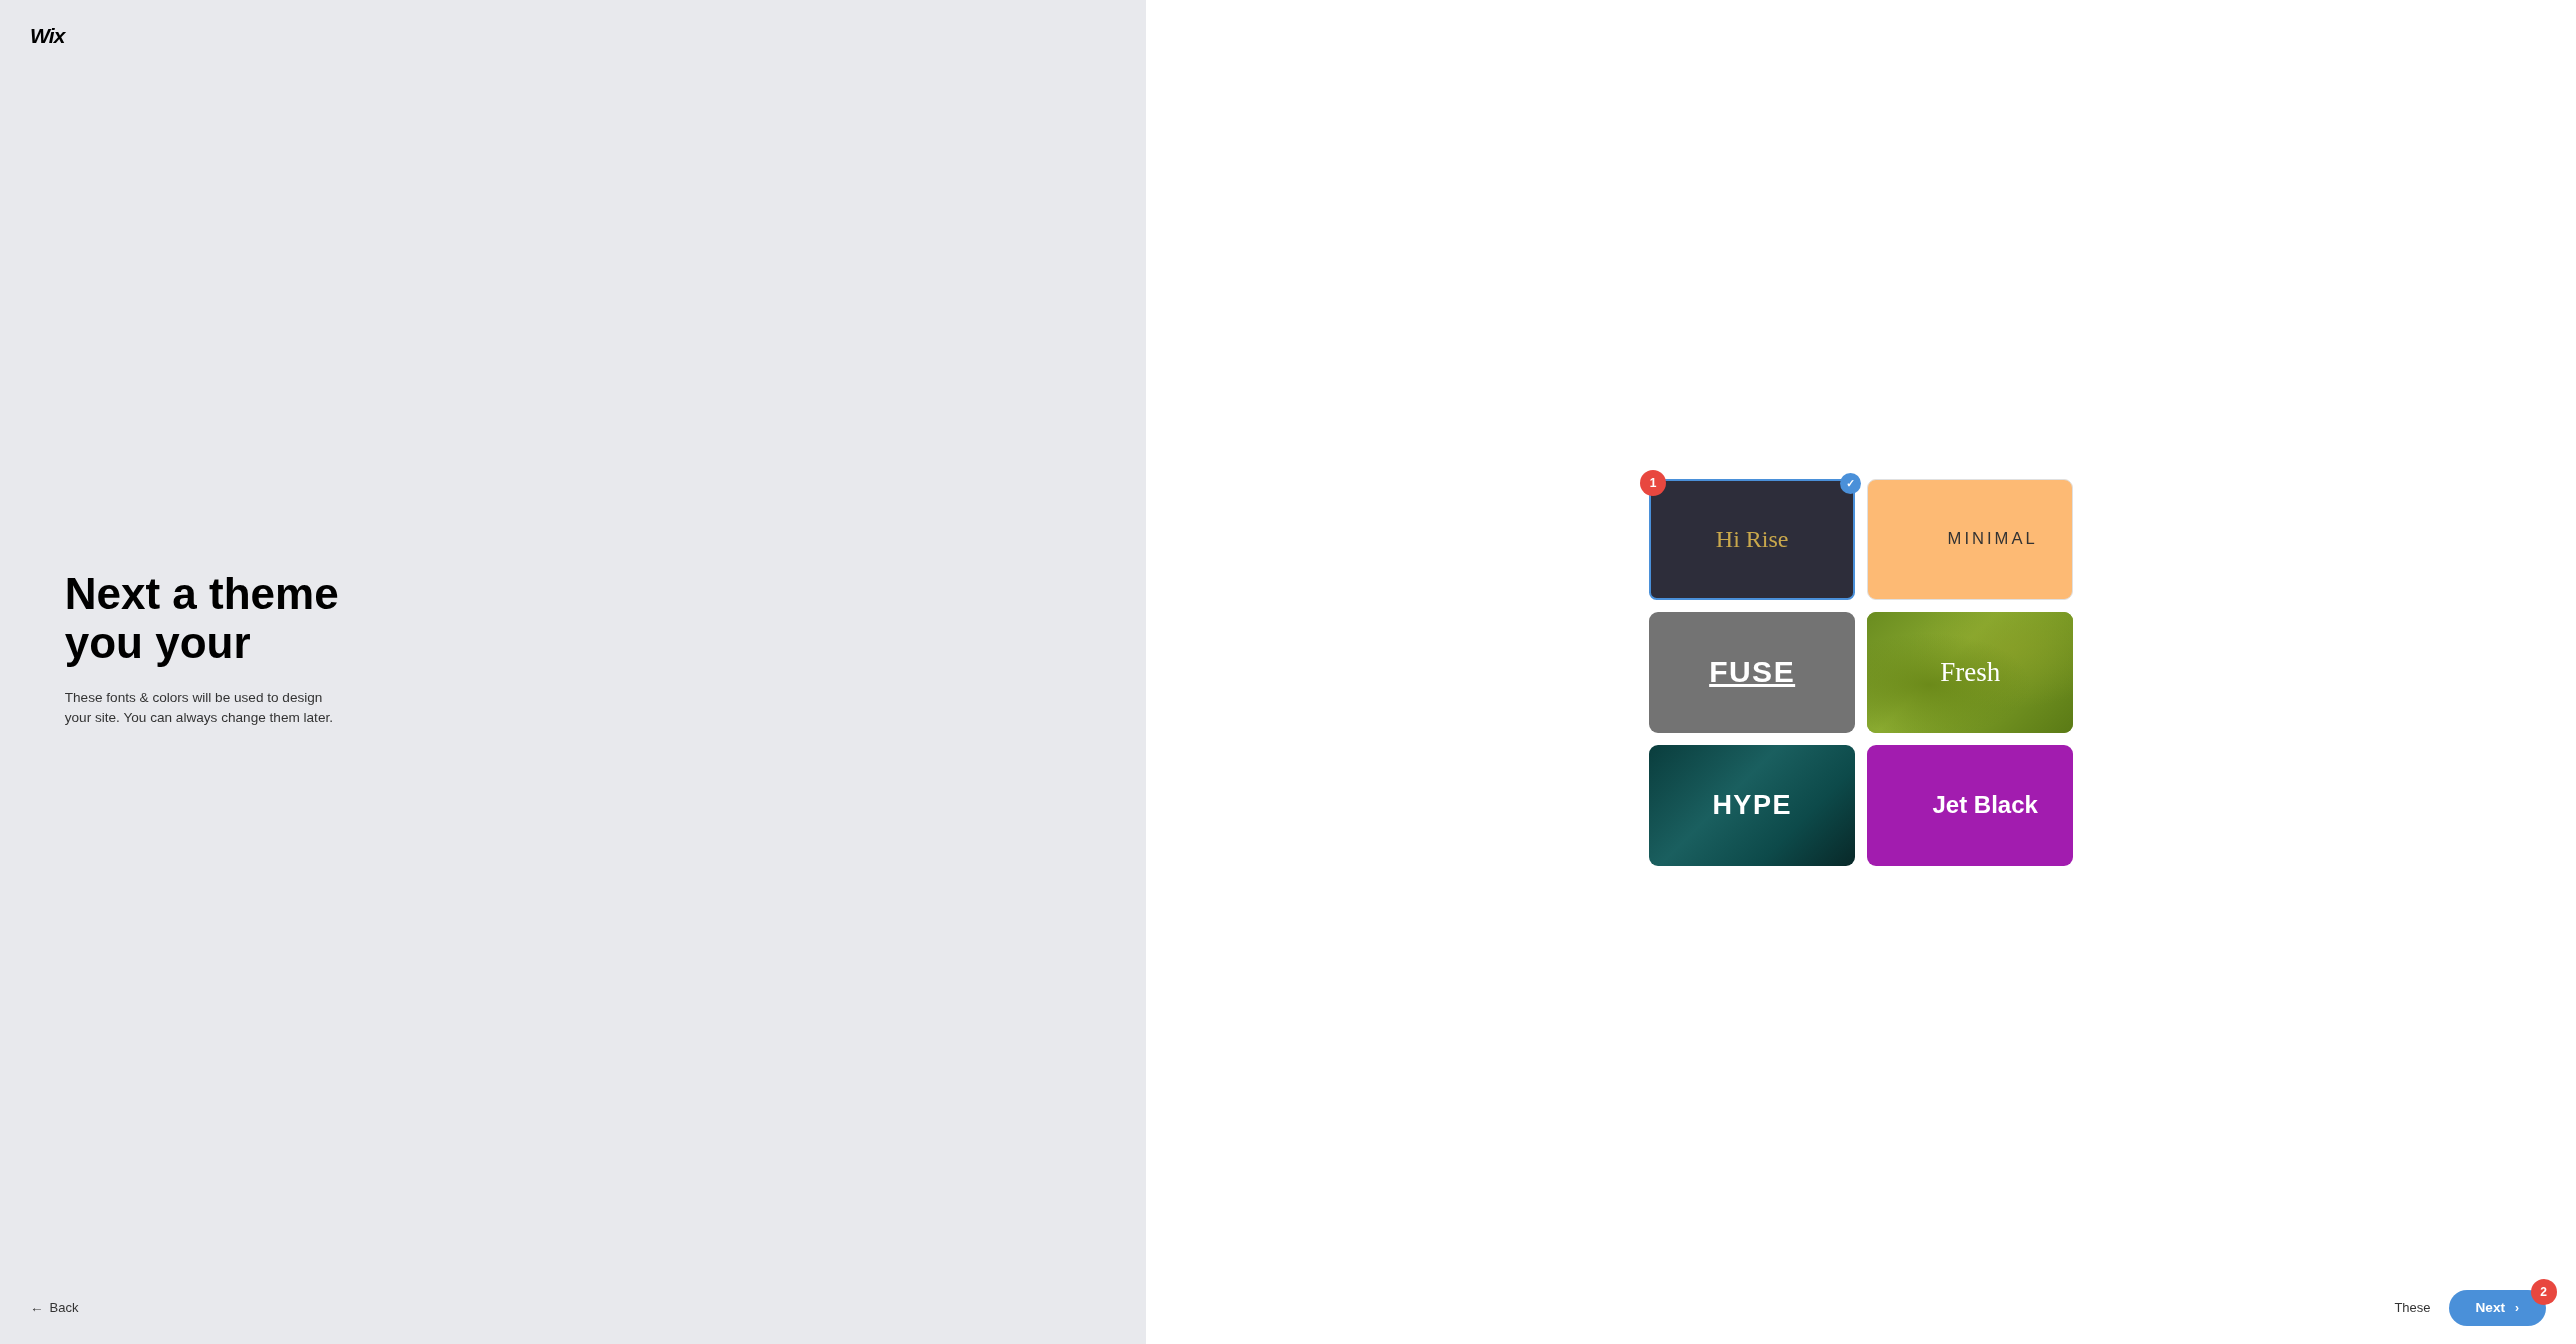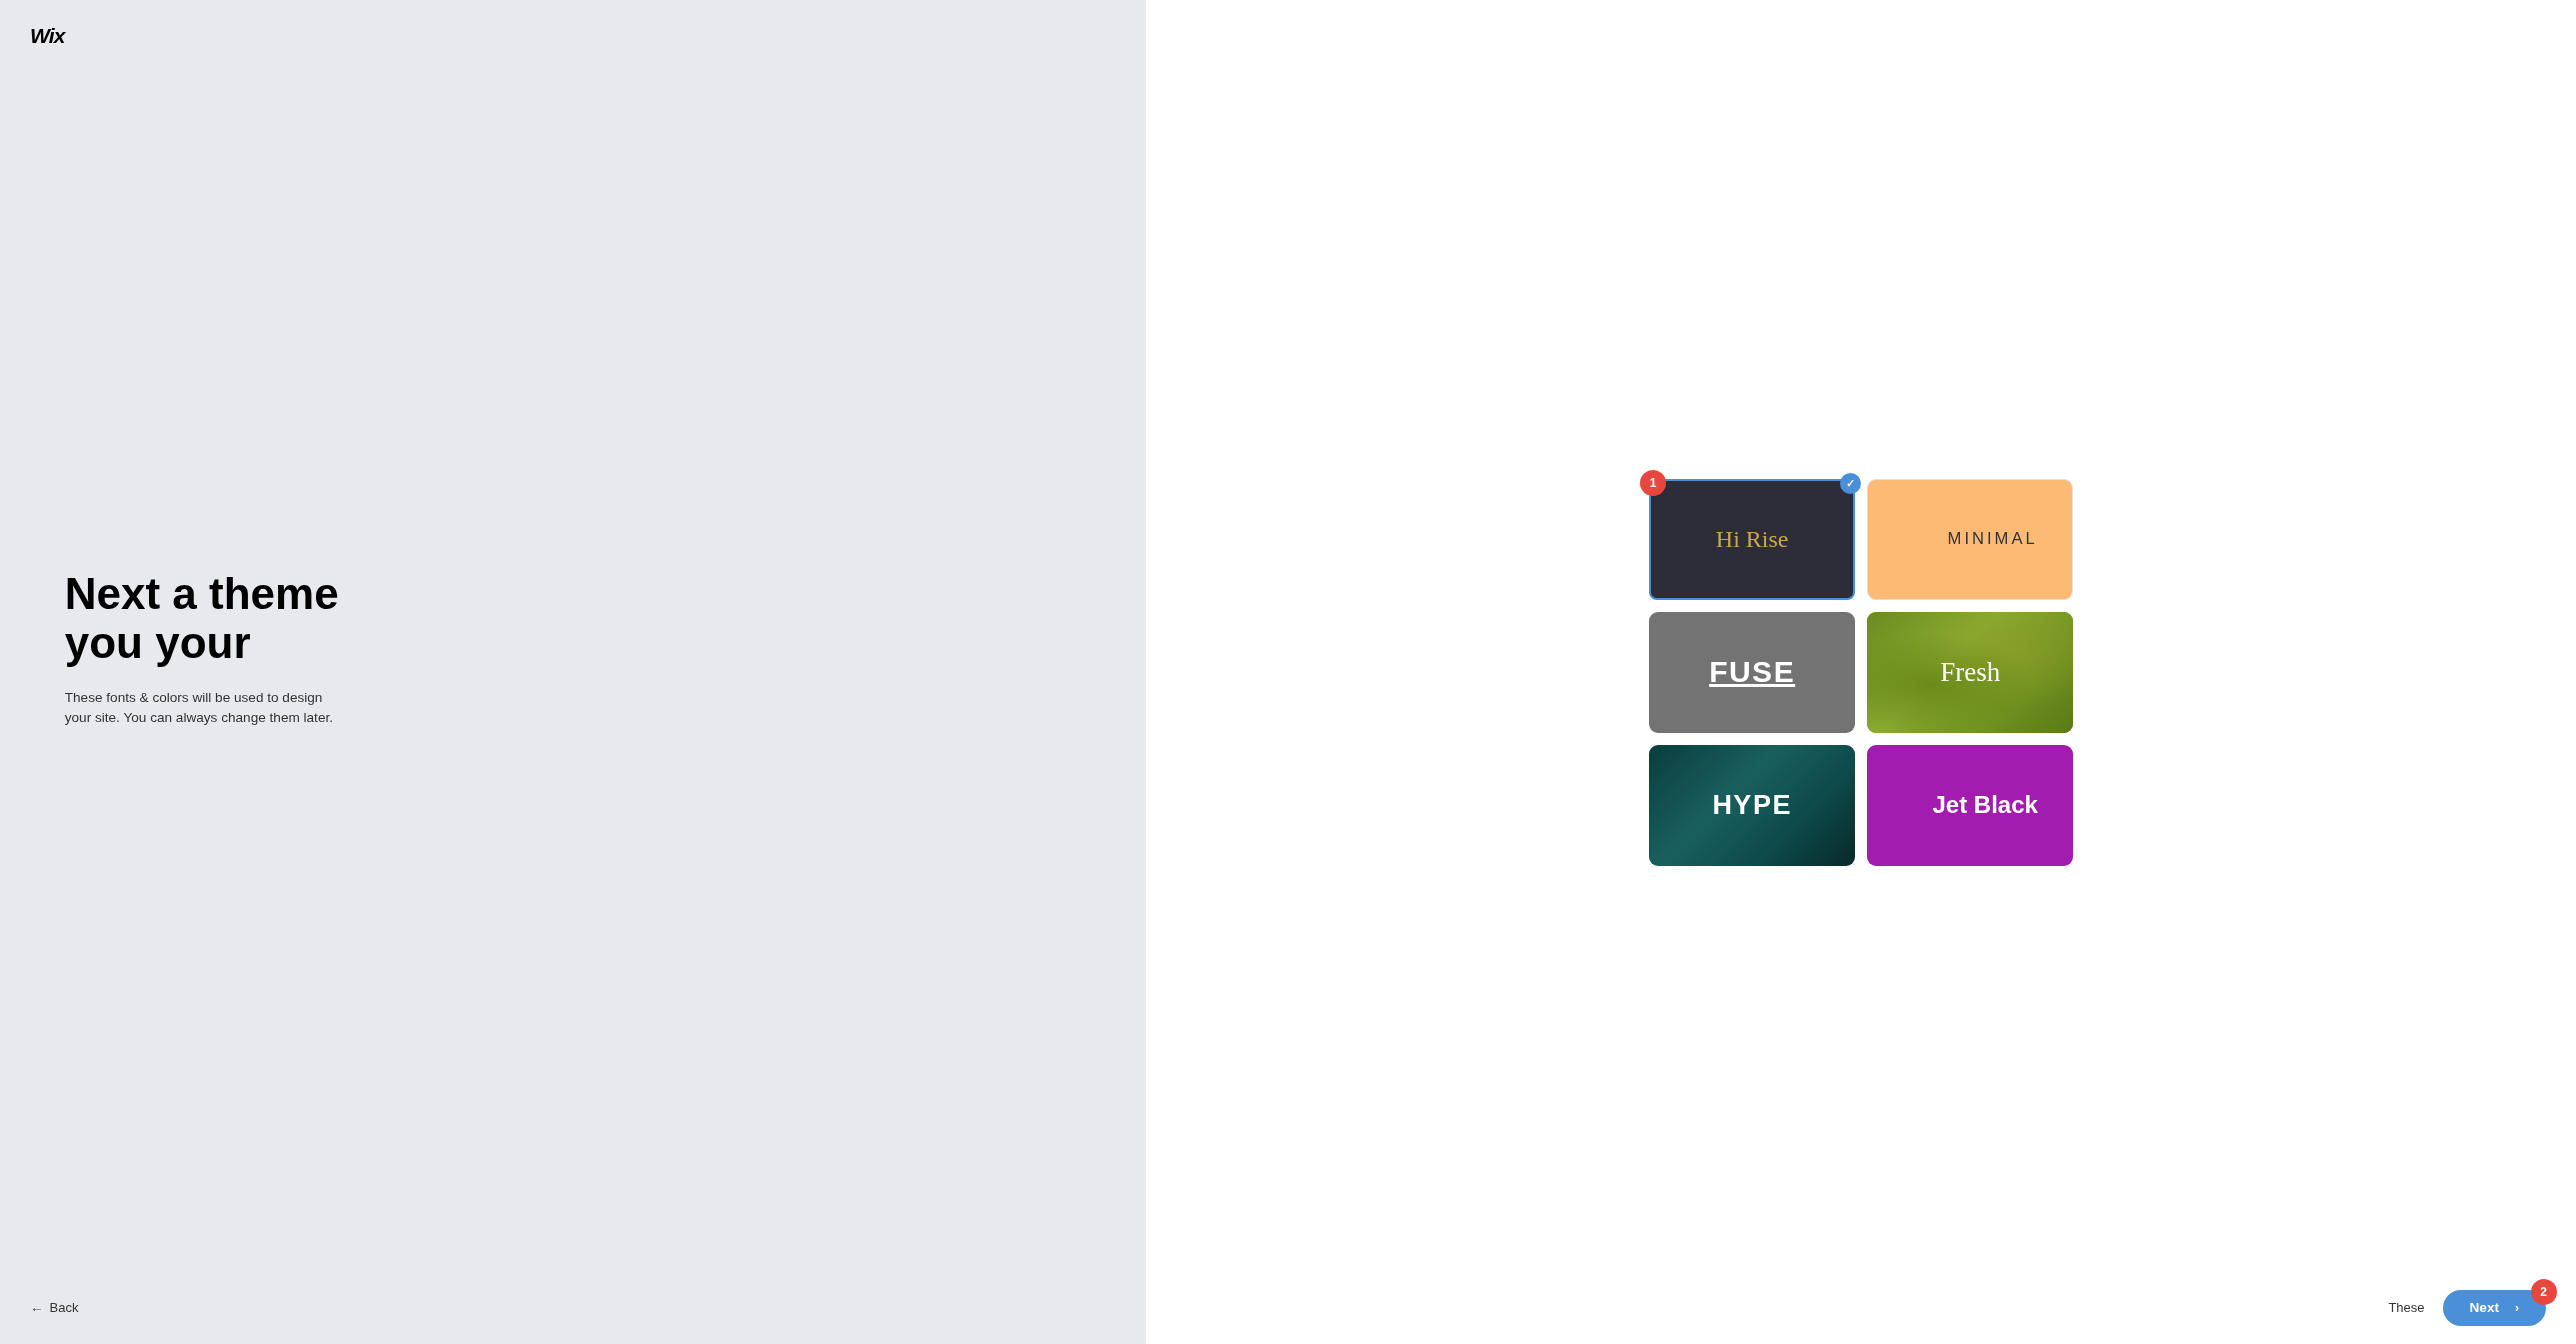--- a/index.html
+++ b/index.html
@@ -289,21 +289,21 @@
       background: #4a90d9;
       color: #fff;
       border: none;
       border-radius: 23px;
       padding: 10.6px 27px;
       font-size: 13.6px;
       font-weight: 600;
       cursor: pointer;
       display: flex;
       align-items: center;
-      gap: 16px;
+      gap: 10px;
     }
 
     .next-btn .arrow {
       font-size: 12px;
     }
 
     .badge-2 {
       background: #e8473f;
       top: -10.6px;
       right: -10.6px;

